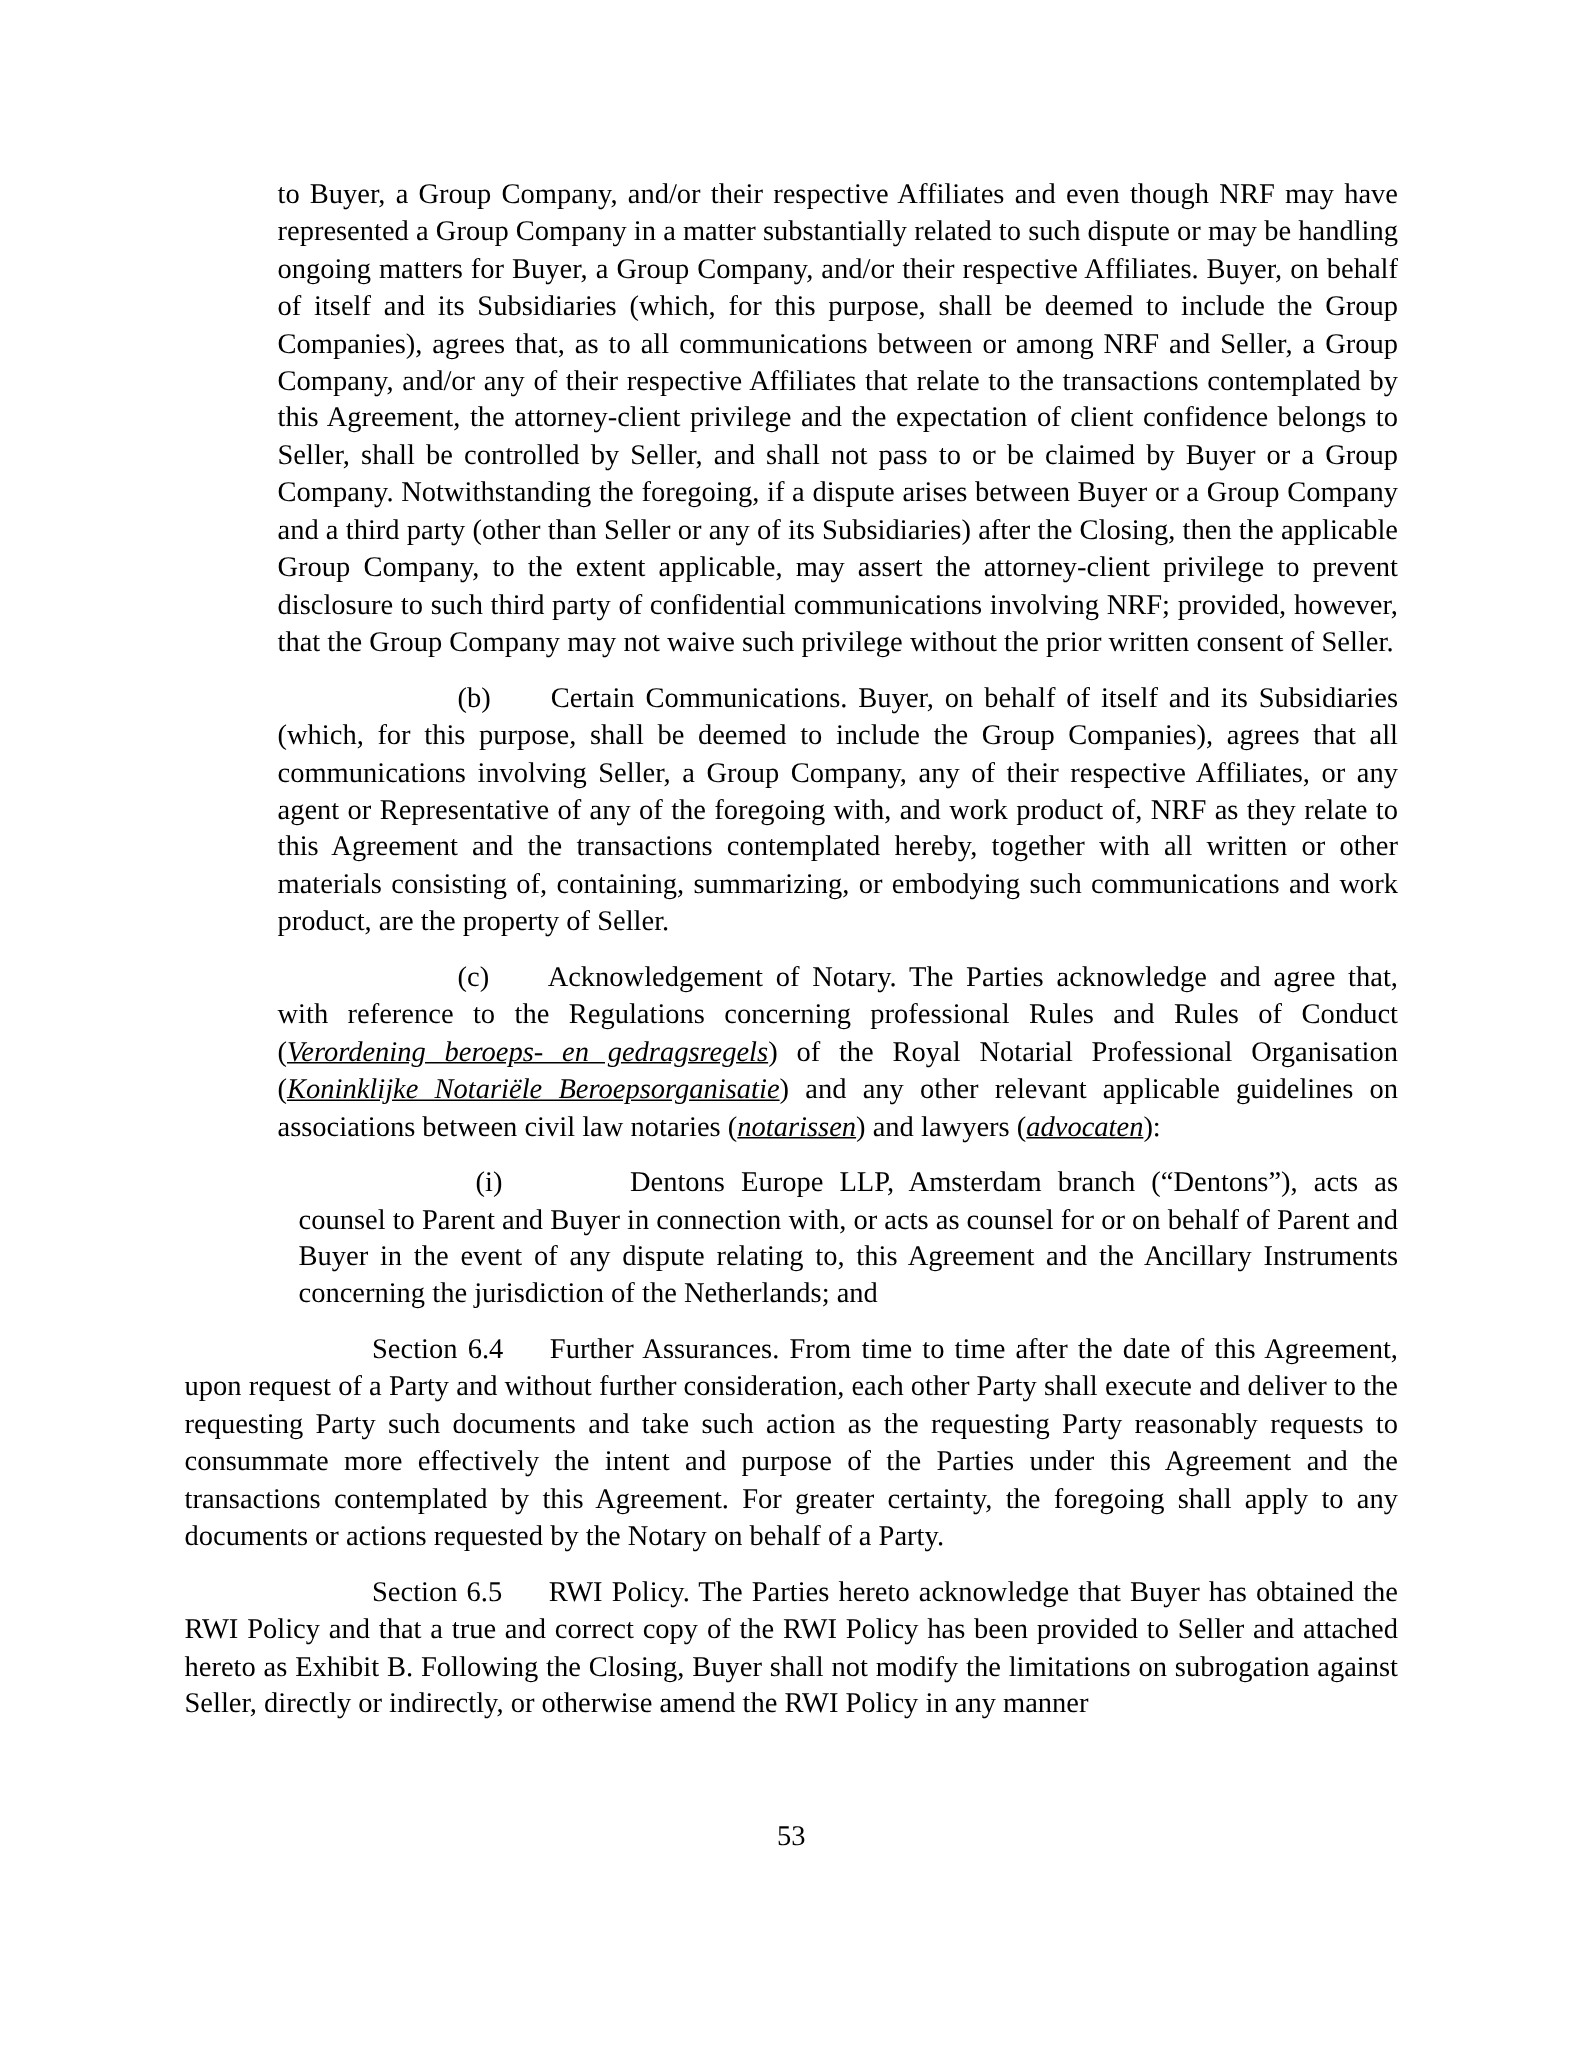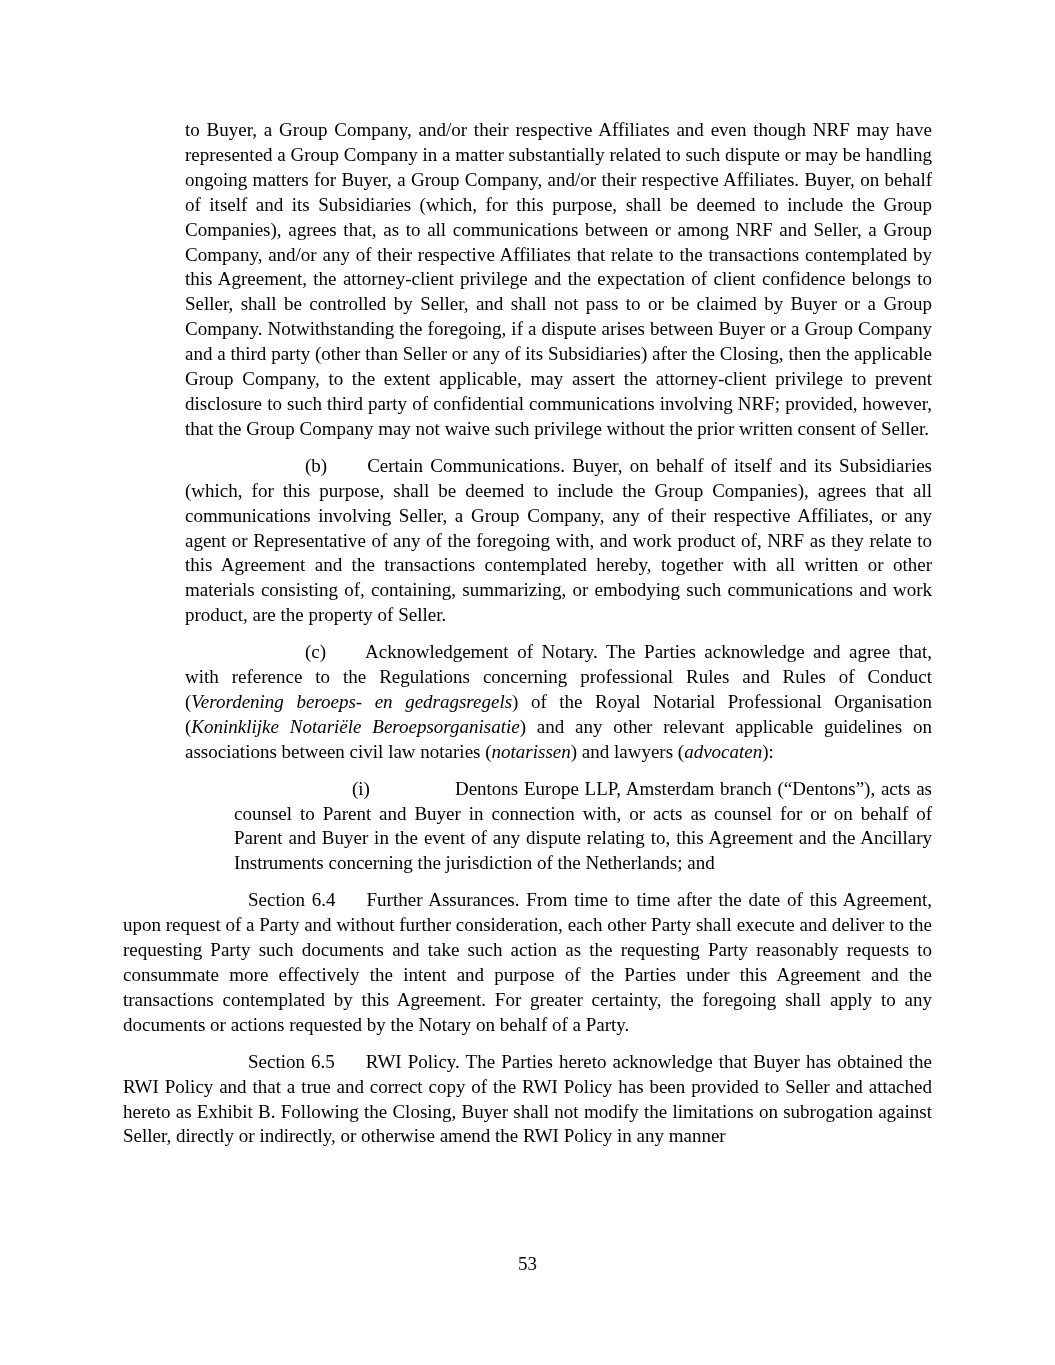--- a/index.html
+++ b/index.html
@@ -19,36 +19,36 @@
     box-sizing: border-box;
     padding: 118px 123px 0 123px;
     overflow: hidden;
   }
   .para {
     text-align: justify;
     margin: 0 0 12px 0;
   }
   
   .ind1 { margin-left: 62px; }           
-  .ind2 { margin-left: 111px; }          
+  .ind2 { margin-left: 76px; }          
   .ti-items    { text-indent: 120px; }   
   .ti-romans   { text-indent: 118px; }   
   .ti-sections { text-indent: 125px; }   
   
   .u  { }
-  .it { font-style: italic; }
+  .it { font-style: italic; text-decoration: underline; }
   .tab    { display: inline-block; }
   .tab-b  { width: 40px; }
   .tab-c  { width: 39px; }
   .tab-i  { width: 85px; }
   .tab-ii { width: 73px; }
   .tab-s  { width: 31px; }
   .page-number {
     position: absolute;
-    top: 1252px;
+    top: 1213px;
     left: 0;
     width: 1055px;
     text-align: center;
   }
 </style>
 </head>
 <body>
 
 <div class="page">
 

